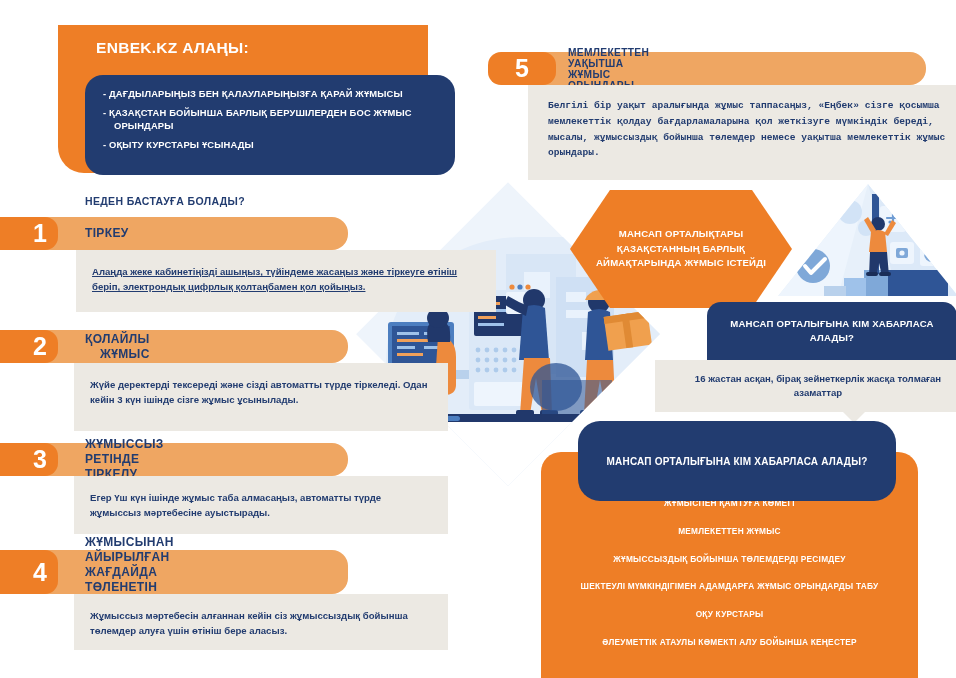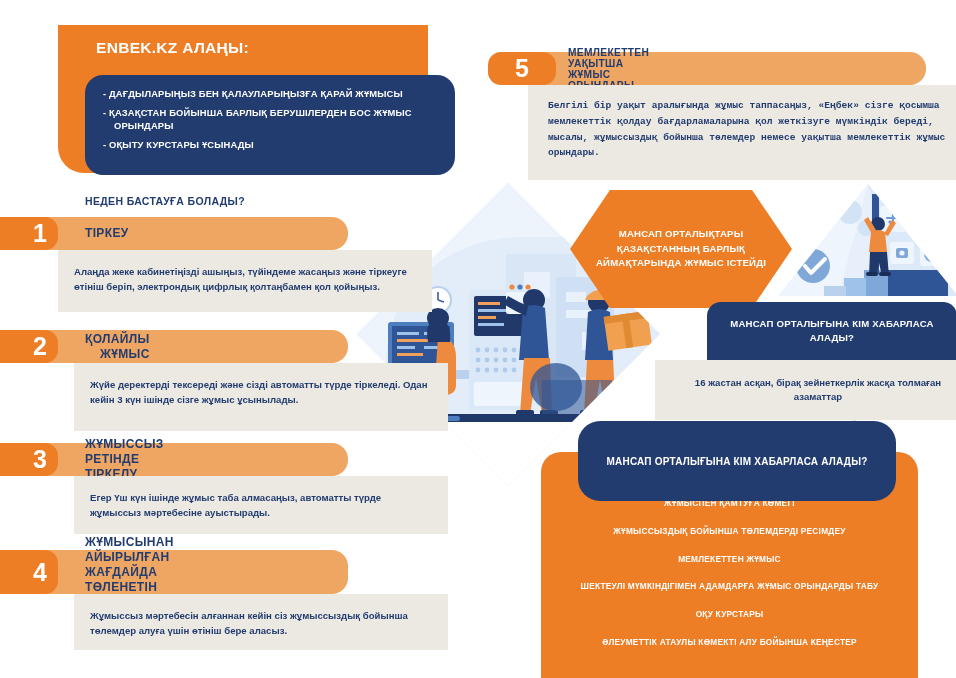--- a/index.html
+++ b/index.html
@@ -75,21 +75,21 @@
     position:absolute;left:74px;
     background:#ECE9E3;
     color:#223C70;font-size:9.6px;line-height:1.6;font-weight:bold;
     padding:14px 16px 14px 16px;box-sizing:border-box;
   }
 
   
   #step-1 .step-bar{top:217px;width:348px;}
   #step-1 .step-badge{top:217px;}
   #step-1 .step-title{top:217px;}
-  #step-1 .step-body{top:250px;left:58px;width:374px;height:62px;}
+  #step-1 .step-body{top:250px;left:76px;width:420px;height:62px;text-decoration:underline;}
 
   #step-2 .step-bar{top:330px;width:348px;}
   #step-2 .step-badge{top:330px;}
   #step-2 .step-title{top:338px;text-align:right;}
   #step-2 .step-body{top:363px;left:74px;width:374px;height:68px;}
 
   #step-3 .step-bar{top:443px;width:348px;}
   #step-3 .step-badge{top:443px;}
   #step-3 .step-title{top:443px;}
   #step-3 .step-body{top:476px;left:74px;width:374px;height:58px;}
@@ -142,21 +142,21 @@
     left:707px;top:302px;width:250px;height:58px;
     background:#223C70;border-radius:14px 14px 0 0;
     display:flex;align-items:center;justify-content:center;
     z-index:7;
   }
   #contact-box-1 .txt{
     color:#ffffff;font-size:9.6px;font-weight:bold;line-height:1.45;
     text-align:center;letter-spacing:.2px;
   }
   #contact-answer{
-    left:655px;top:360px;width:302px;height:60px;
+    left:655px;top:360px;width:302px;height:52px;
     background:#ECE9E3;
     display:flex;align-items:center;justify-content:center;
     z-index:6;
     padding-left:24px;
   }
   #contact-answer .txt{
     color:#223C70;font-size:9.6px;font-weight:bold;line-height:1.5;
     text-align:center;
   }
   #contact-answer-notch{
@@ -409,22 +409,22 @@
     <div class="txt">МАНСАП ОРТАЛЫҒЫНА КІМ ХАБАРЛАСА АЛАДЫ?</div>
   </div>
   <div class="abs" id="contact-answer">
     <div class="txt">16 жастан асқан, бірақ зейнеткерлік жасқа толмаған азаматтар</div>
   </div>
   <div class="abs" id="contact-answer-notch"></div>
 
   <div class="abs" id="services-box">
     <ul id="services-list">
       <li>ЖҰМЫСПЕН ҚАМТУҒА КӨМЕГІ</li>
+      <li>МЕМЛЕКЕТТЕН ЖҰМЫС</li>
       <li>ЖҰМЫССЫЗДЫҚ БОЙЫНША ТӨЛЕМДЕРДІ РЕСІМДЕУ</li>
-      <li>МЕМЛЕКЕТТЕН ЖҰМЫС</li>
       <li>ШЕКТЕУЛІ МҮМКІНДІГІМЕН АДАМДАРҒА ЖҰМЫС ОРЫНДАРДЫ ТАБУ</li>
       <li>ОҚУ КУРСТАРЫ</li>
       <li>ӘЛЕУМЕТТІК АТАУЛЫ КӨМЕКТІ АЛУ БОЙЫНША КЕҢЕСТЕР</li>
     </ul>
   </div>
 
   <div class="abs" id="contact-box-2">
     <div class="txt">МАНСАП ОРТАЛЫҒЫНА КІМ ХАБАРЛАСА АЛАДЫ?</div>
   </div>
 

